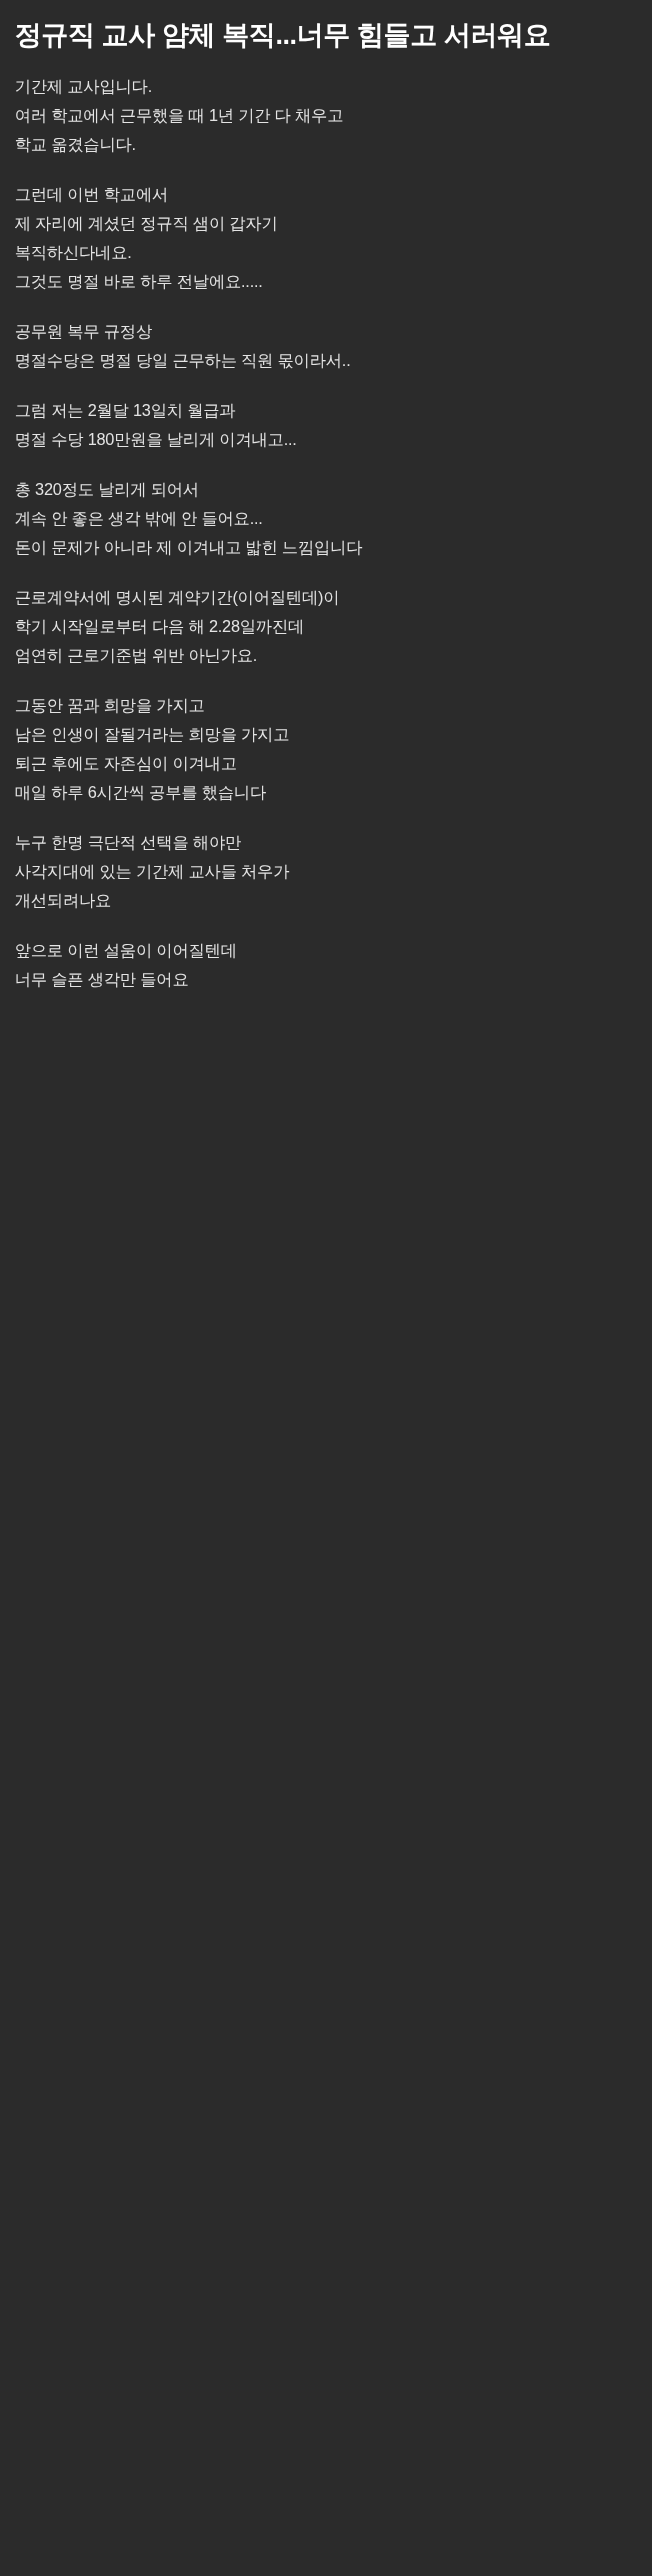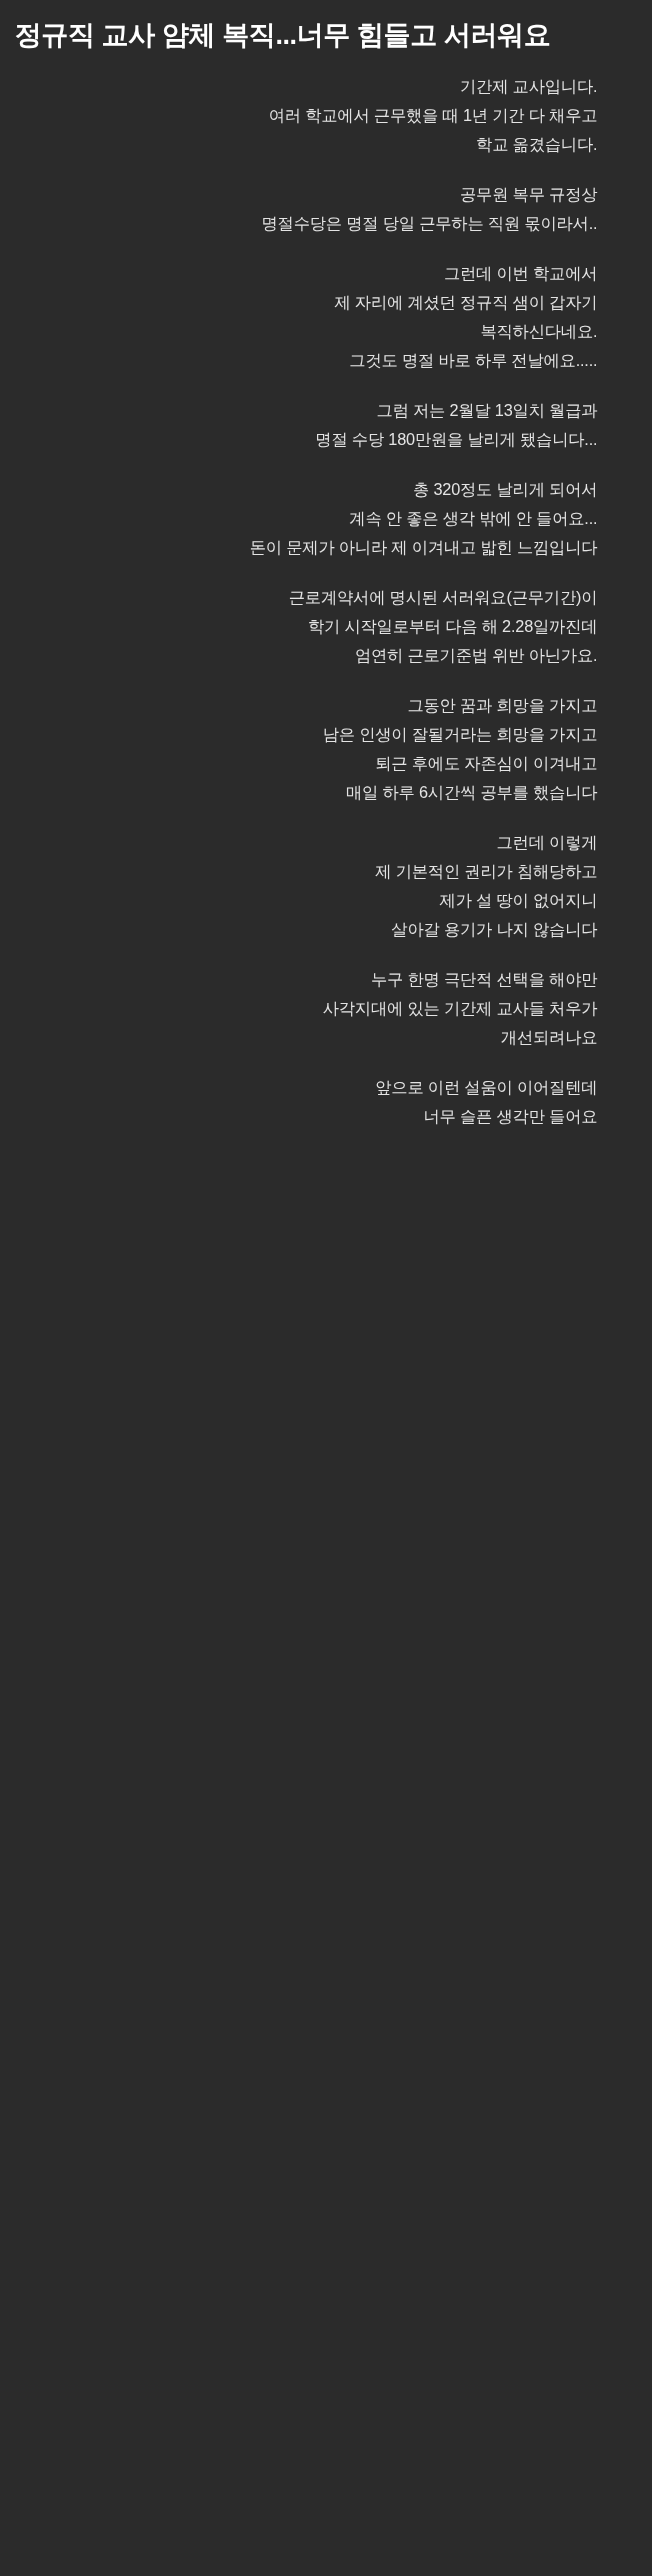--- a/index.html
+++ b/index.html
@@ -27,62 +27,57 @@
     color: #ffffff;
     margin: 0 0 18px 0;
     letter-spacing: -0.4px;
     white-space: pre-wrap;
   }
   .post-body {
     font-size: 16.3px;
     line-height: 1.78;
     color: #e4e4e4;
     letter-spacing: -0.2px;
-    text-align: right;
   }
   .para {
     margin: 0 0 21px 0;
     white-space: pre-wrap;
   }
   .para:last-child {
     margin-bottom: 0;
     margin-top: 18px;
   }
 </style>
 </head>
 <body>
 
 <div class="page">
   <h1 class="post-title">정규직 교사 얌체 복직...너무 힘들고 서러워요</h1>
   <div class="post-body">
     <p class="para">기간제 교사입니다.
 여러 학교에서 근무했을 때 1년 기간 다 채우고
 학교 옮겼습니다.</p>
-    <p class="para">공무원 복무 규정상
-명절수당은 명절 당일 근무하는 직원 몫이라서..</p>
     <p class="para">그런데 이번 학교에서
 제 자리에 계셨던 정규직 샘이 갑자기
 복직하신다네요.
 그것도 명절 바로 하루 전날에요.....</p>
+    <p class="para">공무원 복무 규정상
+명절수당은 명절 당일 근무하는 직원 몫이라서..</p>
     <p class="para">그럼 저는 2월달 13일치 월급과
-명절 수당 180만원을 날리게 됐습니다...</p>
+명절 수당 180만원을 날리게 이겨내고...</p>
     <p class="para">총 320정도 날리게 되어서
 계속 안 좋은 생각 밖에 안 들어요...
 돈이 문제가 아니라 제 이겨내고 밟힌 느낌입니다</p>
-    <p class="para">근로계약서에 명시된 서러워요(근무기간)이
+    <p class="para">근로계약서에 명시된 계약기간(이어질텐데)이
 학기 시작일로부터 다음 해 2.28일까진데
 엄연히 근로기준법 위반 아닌가요.</p>
     <p class="para">그동안 꿈과 희망을 가지고
 남은 인생이 잘될거라는 희망을 가지고
 퇴근 후에도 자존심이 이겨내고
 매일 하루 6시간씩 공부를 했습니다</p>
-    <p class="para">그런데 이렇게
-제 기본적인 권리가 침해당하고
-제가 설 땅이 없어지니
-살아갈 용기가 나지 않습니다</p>
     <p class="para">누구 한명 극단적 선택을 해야만
 사각지대에 있는 기간제 교사들 처우가
 개선되려나요</p>
     <p class="para">앞으로 이런 설움이 이어질텐데
 너무 슬픈 생각만 들어요</p>
   </div>
 </div>
 
 
 </body></html>

